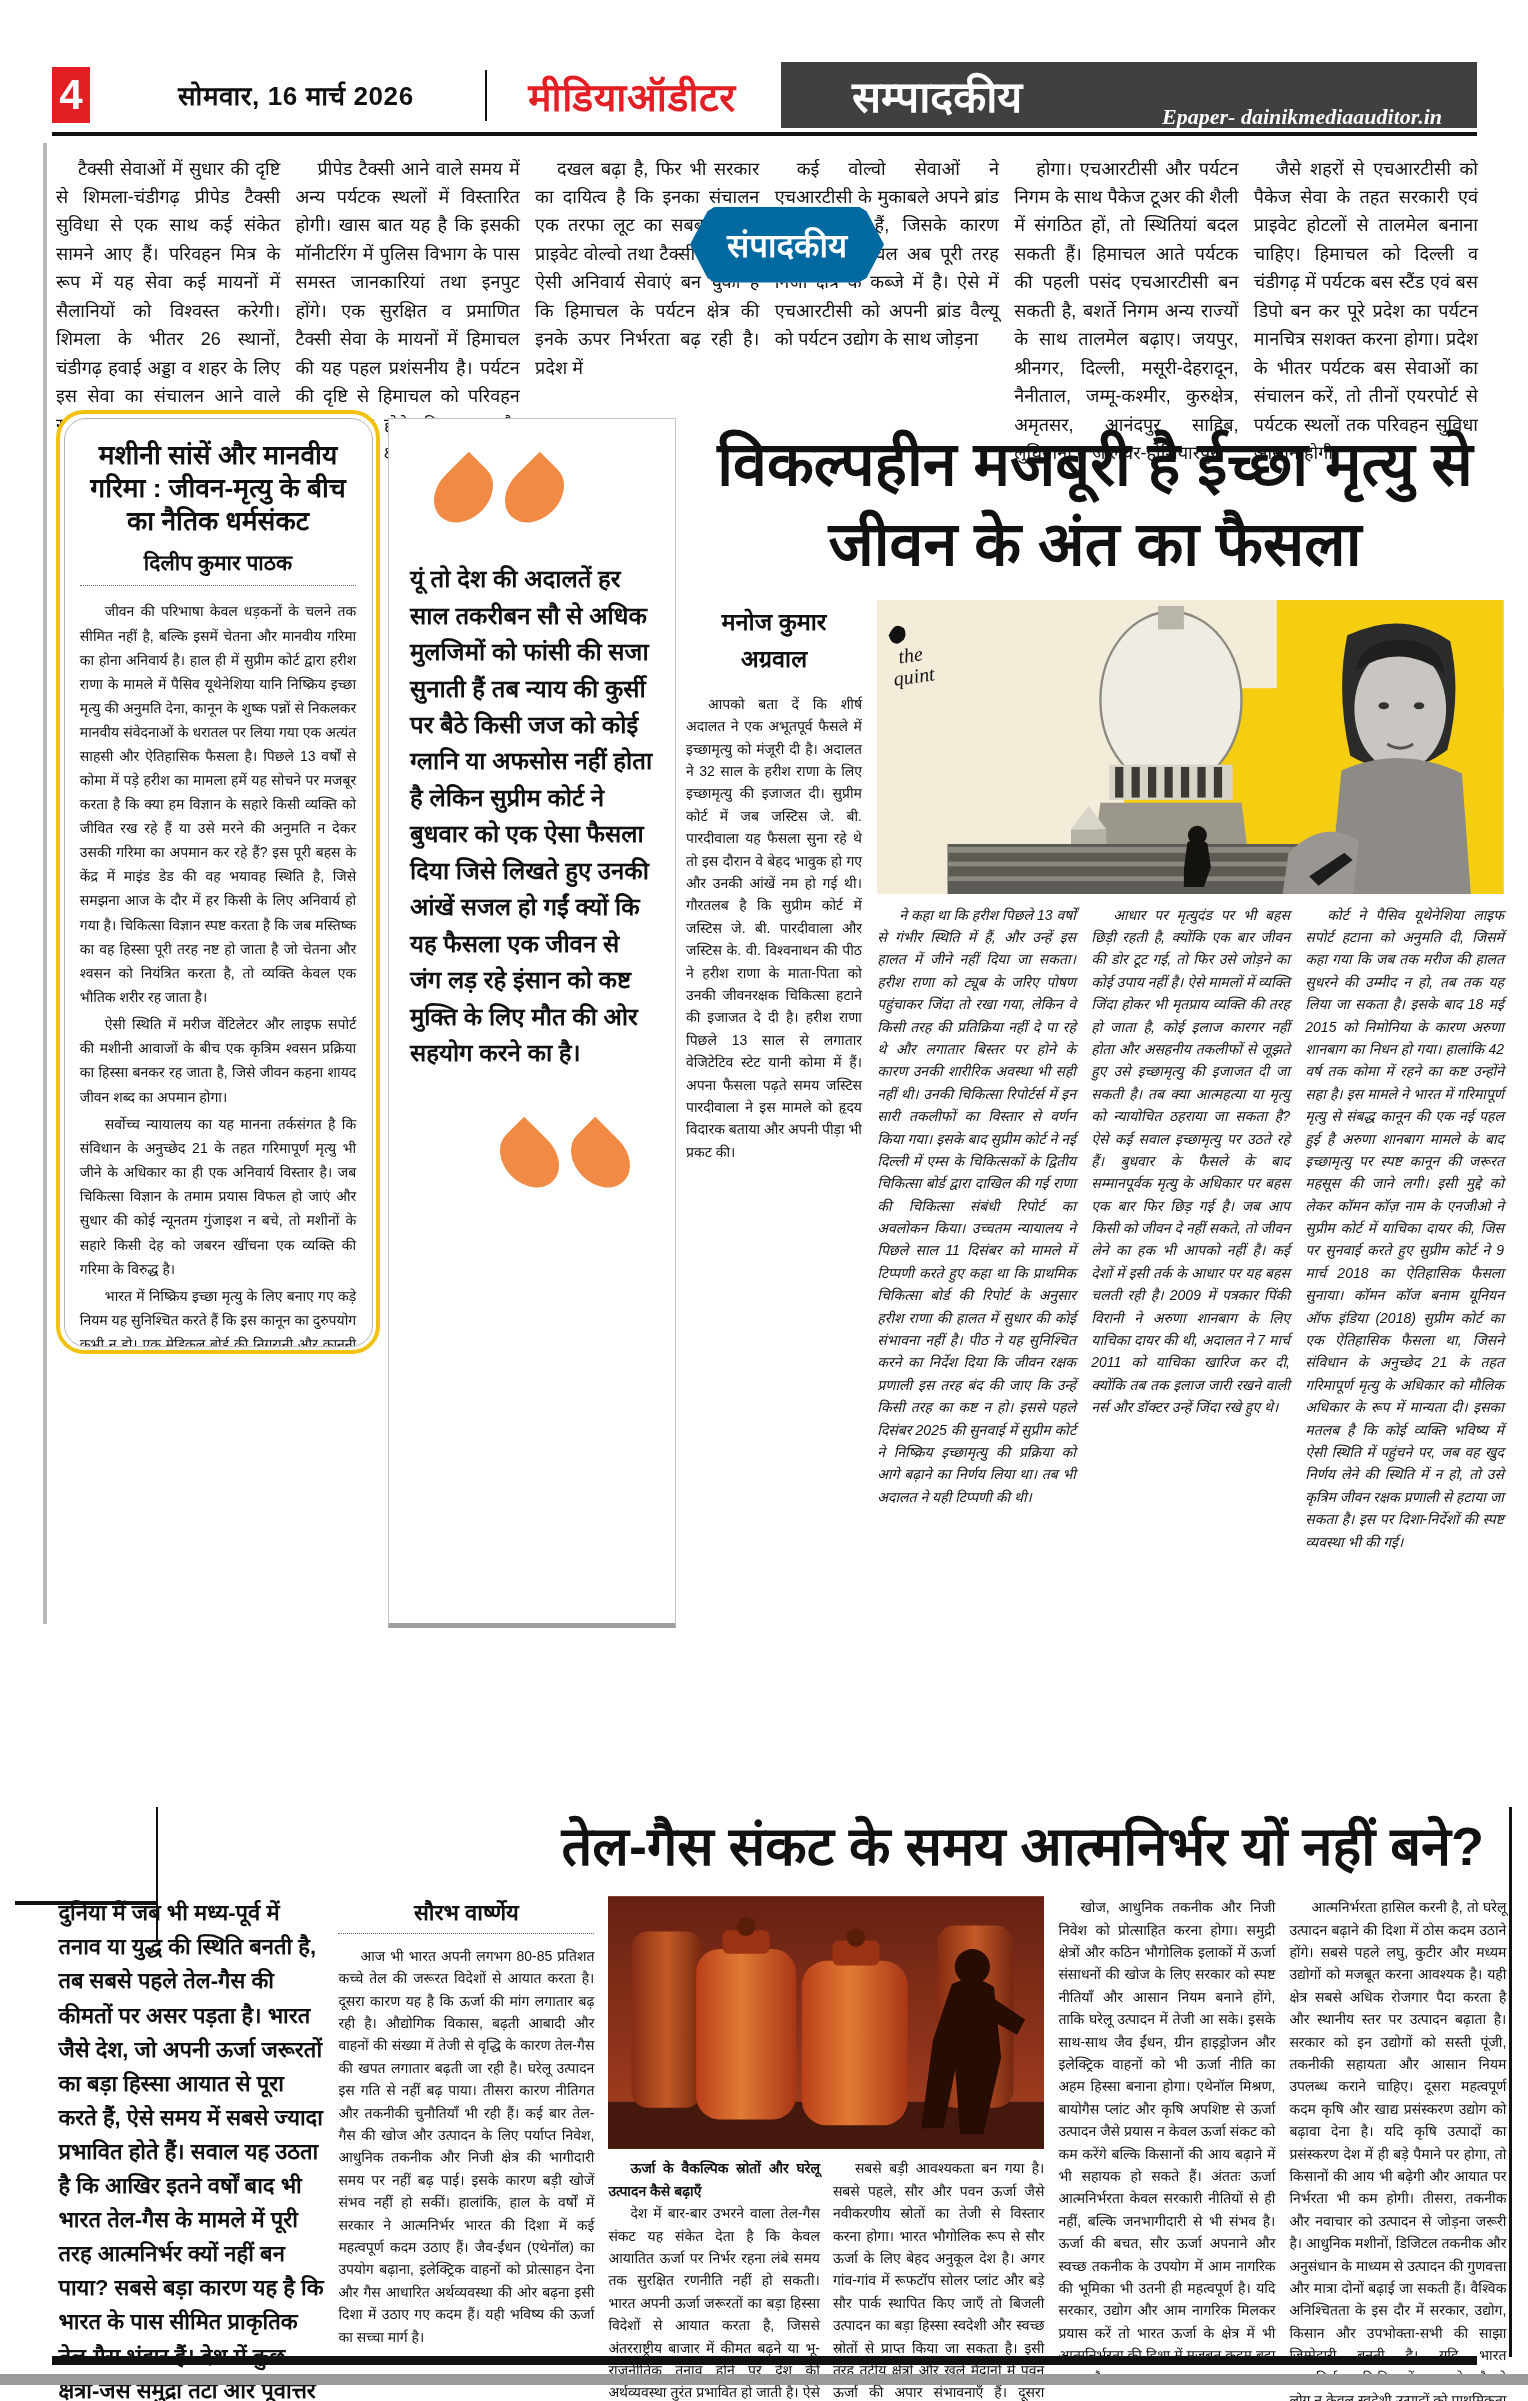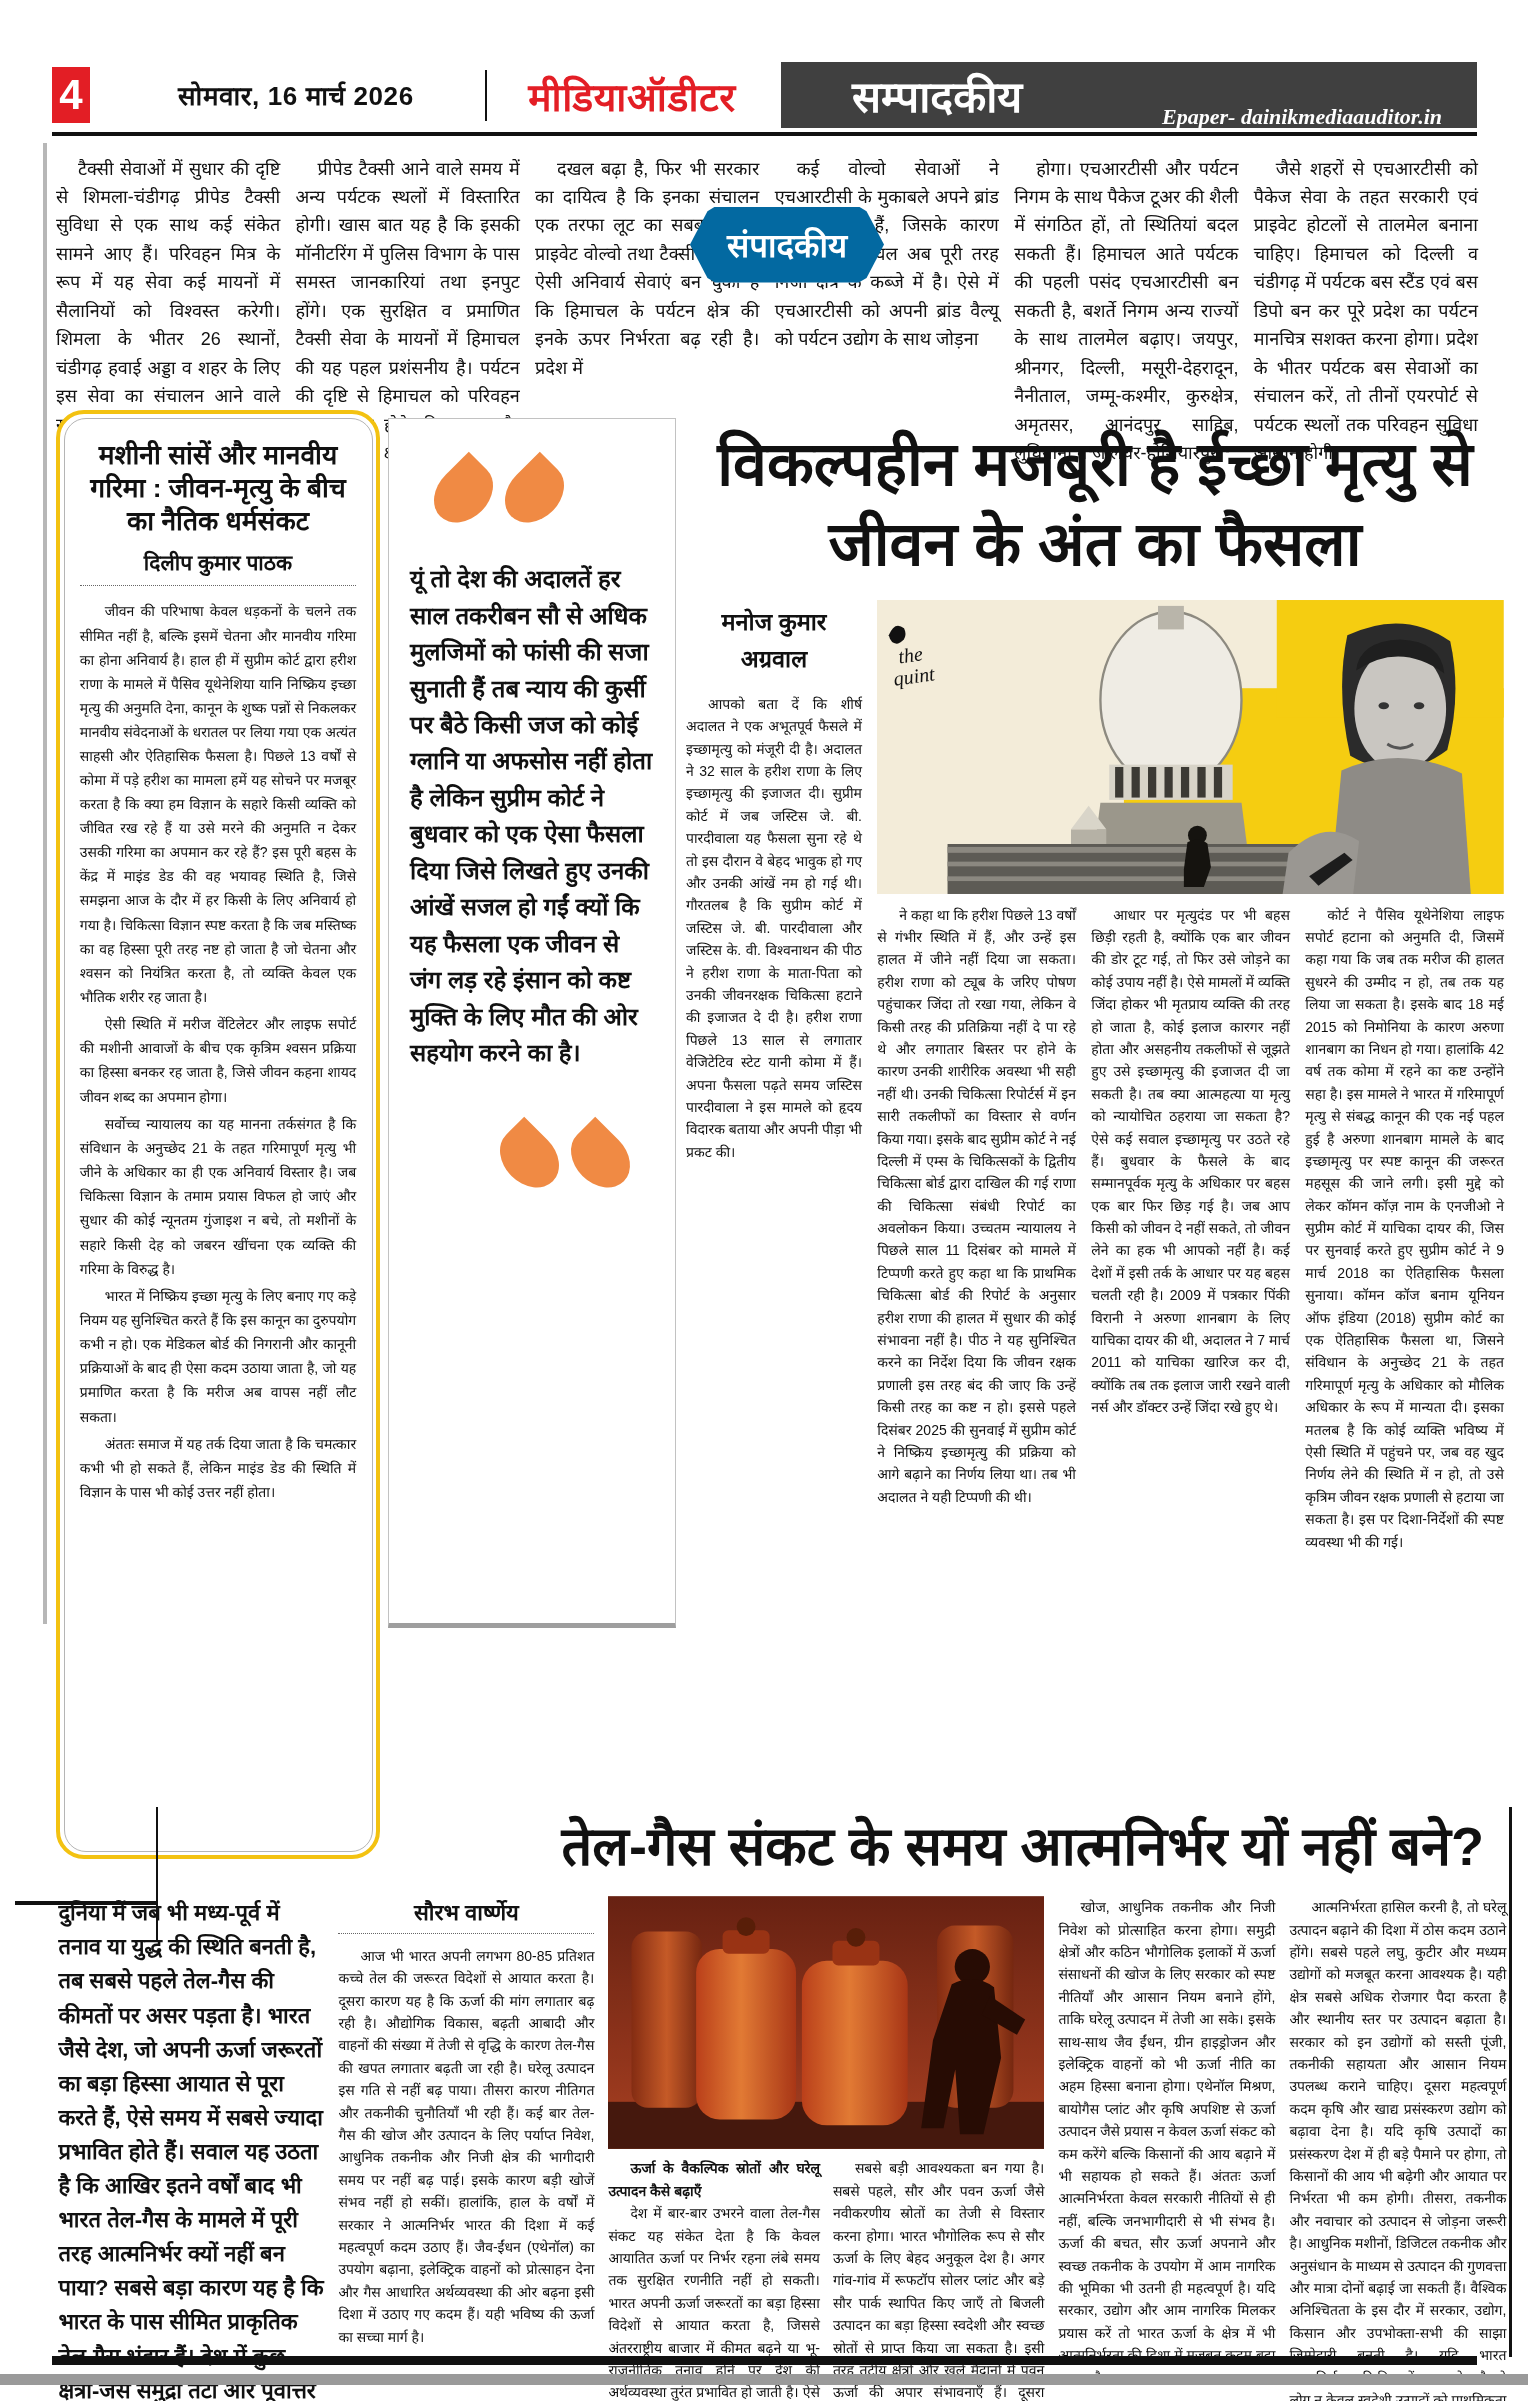--- a/index.html
+++ b/index.html
@@ -18,21 +18,21 @@
   .leftline{left:43px;top:143px;width:4.1px;height:1481px;background:#b7b7b7;}
   
   .toparticle{top:144px;left:56px;width:1422px;}
   .topband{background:#e5e5e5;height:54px;display:flex;align-items:center;justify-content:center;}
   .toptitle{font-weight:bold;font-size:38px;}
   .topcols{display:flex;gap:15.3px;margin-top:10.6px;position:relative;}
   .topcol{flex:1;font-size:18px;line-height:1.58;text-align:justify;}
   .topcol p{margin:0;text-indent:22px;}
   .edbadge{position:absolute;left:634px;top:52px;width:194px;height:76px;background:#0369a1;color:#fff;font-weight:bold;font-size:33px;display:flex;align-items:center;justify-content:center;clip-path:polygon(0 50%,9% 6%,13% 0,87% 0,91% 6%,100% 50%,91% 94%,87% 100%,13% 100%,9% 94%);box-shadow:0 0 0 8.2px #fff;}
   
-  .ybox{top:410px;left:56px;width:324px;height:1449px;background:#fff;border:4.7px solid #f3c211;border-radius:28px;box-sizing:border-box;padding:3.5px;}
+  .ybox{top:410px;left:56px;width:324px;height:944px;background:#fff;border:4.7px solid #f3c211;border-radius:28px;box-sizing:border-box;padding:3.5px;}
   .ybox-inner{border:1.2px solid #b5b5b5;border-radius:22px;height:100%;box-sizing:border-box;padding:16.5px 15.3px;overflow:hidden;}
   .ytitle{font-weight:bold;font-size:26.4px;line-height:1.25;text-align:center;margin:3.5px 0 10.6px 0;}
   .ybyline{font-weight:bold;font-size:21px;text-align:center;padding-bottom:9.4px;border-bottom:1.8px dotted #666;margin-bottom:13px;}
   .ybody{font-size:14px;line-height:1.72;text-align:justify;}
   .ybody p{margin:0 0 3.5px 0;text-indent:25px;}
   
   .quotebox{top:418px;left:388px;width:288px;height:1210px;border:1.8px solid #c2c2c2;border-bottom:5.9px solid #9e9e9e;box-sizing:border-box;padding:23.5px 21px;background:#fff;}
   .qmarks{display:flex;gap:20px;margin:17.6px 0 35px 28px;}
   .qmarks.close{justify-content:flex-end;margin:53px 28px 0 0;}
   .qmark{width:51px;height:66px;background:#f08a44;border-radius:0 60% 60% 60%;transform:rotate(45deg);}
@@ -40,21 +40,21 @@
   .qtext{font-weight:bold;font-size:24px;line-height:1.52;text-align:left;}
   
   .mainart{top:418px;left:686px;width:818px;height:1378px;}
   .mhead{font-weight:bold;font-size:61px;line-height:1.32;text-align:center;margin:5.9px 0 15.3px 0;}
   .mrow{display:flex;gap:15.3px;}
   .mcol1{width:176px;flex:none;font-size:14px;line-height:1.6;text-align:justify;}
   .mby{font-weight:bold;font-size:23.5px;text-align:center;margin:3.5px 0 14px 0;}
   .mright{flex:1;}
   .mimg{width:100%;height:294px;display:block;}
   .mcols{display:flex;gap:15.3px;margin-top:9.4px;}
-  .mcol{flex:1;font-size:14px;line-height:1.6;text-align:justify;}
+  .mcol{flex:1;font-size:14px;line-height:1.6;text-align:justify;font-style:italic;}
   .mcol p,.mcol1 p{margin:0 0 3.5px 0;text-indent:22px;}
   
   .botart{top:1807px;left:56px;width:1428px;}
   .bhl-rule{position:absolute;left:0;top:0;width:100px;height:135px;border-right:2.9px solid #111;}
   .bhl-rule:before{content:"";position:absolute;left:-41px;top:94px;width:141px;height:4.1px;background:#111;}
   .bheadline{font-weight:bold;font-size:54px;text-align:right;margin:0 0 15.3px 106px;}
   .brow{display:flex;gap:14px;margin-left:2.4px;}
   .bintro{width:266px;flex:none;font-weight:bold;font-size:22px;line-height:1.55;}
   .bcol2{width:256px;flex:none;}
   .bby{font-weight:bold;font-size:22px;text-align:center;padding-bottom:7px;border-bottom:1.8px dotted #666;margin-bottom:10.6px;}

